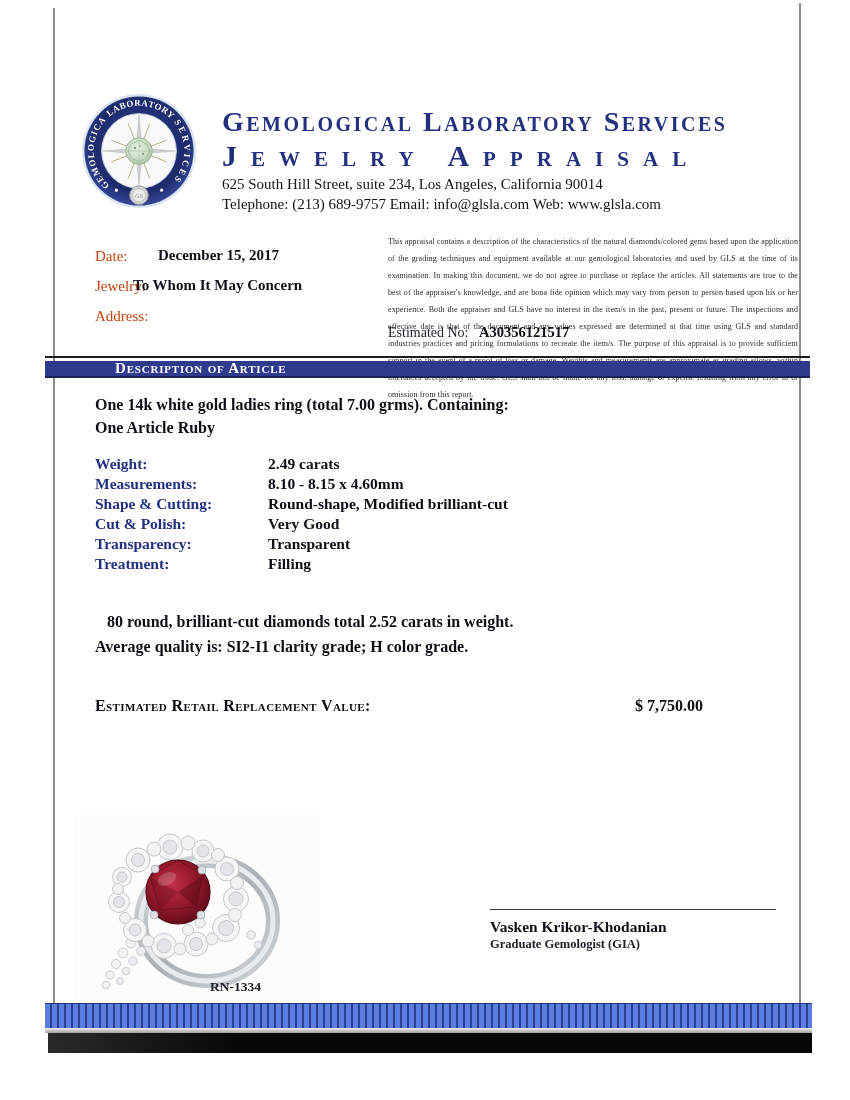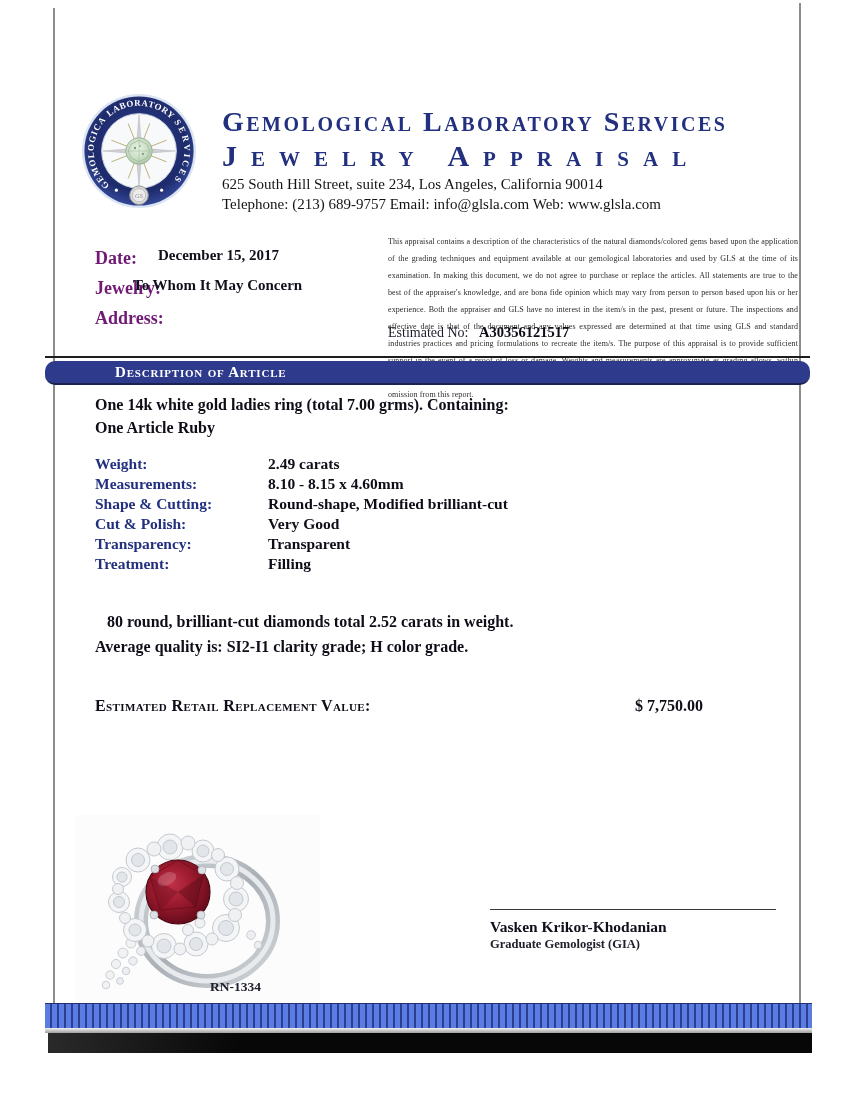--- a/index.html
+++ b/index.html
@@ -36,46 +36,46 @@
     letter-spacing: 14px;
     color: var(--navy, #22307f);
     white-space: nowrap;
     margin-top: 1px;
   }
   .header-address, .header-contact {
     font-size: 15px; color: #141414; margin-top: 3px; white-space: nowrap;
   }
 
   
-  .field-label { font-size: 18px; color: #701a75; font-weight: bold; }
+  .field-label { font-size: 15px; color: #c2410c; }
   .field-value { font-size: 15px; font-weight: 700; color: #10101c; white-space: nowrap; }
   .lbl-date { left: 95px; top: 248px; }
   .val-date { left: 158px; top: 247px; }
   .lbl-property { left: 95px; top: 278px; }
   .val-property { left: 133px; top: 277px; }
   .lbl-address { left: 95px; top: 308px; }
   .val-address { left: 160px; top: 308px; }
 
   .disclaimer {
     left: 388px; top: 233px; width: 410px;
     font-size: 8px; line-height: 17px;
     text-align: justify; color: #2b2b2b;
     letter-spacing: 0.1px;
   }
   .appraisal-no-label { left: 388px; top: 325px; font-size: 14px; color: #1c1c2e; }
   .appraisal-no-value { left: 479px; top: 324px; font-size: 14.5px; font-weight: 700; color: #0d0d18; }
 
   
   .box-topline { left: 45px; top: 356px; width: 765px; height: 0; border-top: 2px solid #1d1d1d; }
   .section-bar {
-    left: 45px; top: 361px; width: 765px; height: 24px;
+    left: 45px; top: 361px; width: 765px; height: 17px;
     background: var(--bar_blue, #2e3a8c);
     border-bottom: 2px solid #1c2250;
     color: #fff;
-    display: flex; align-items: center; border-radius: 10px;
+    display: flex; align-items: center;
   }
   .section-bar-title {
     margin-left: 70px;
     font-variant: small-caps;
     font-weight: 700;
     font-size: 15px;
     letter-spacing: 0.8px;
   }
 
   .desc-line { left: 95px; font-size: 16px; font-weight: 700; color: #0e0e18; white-space: nowrap; }

